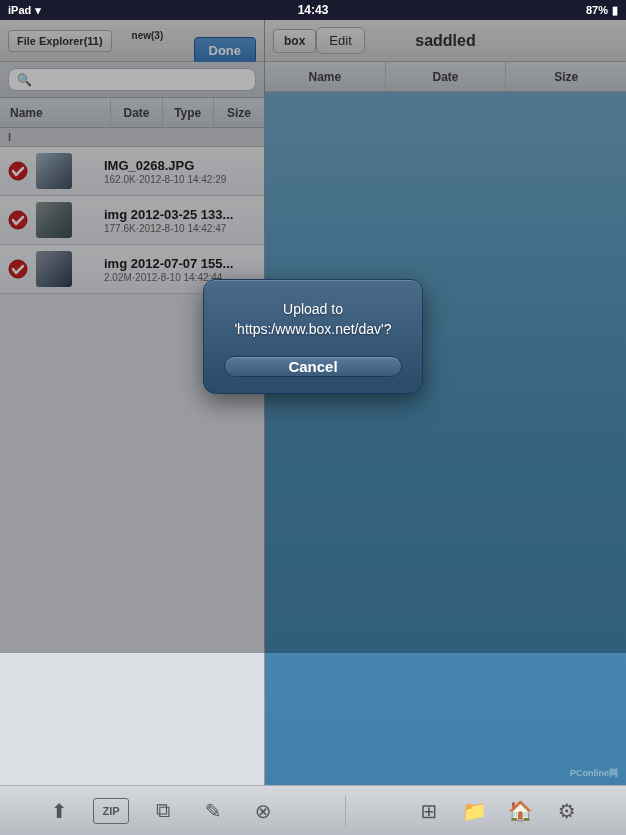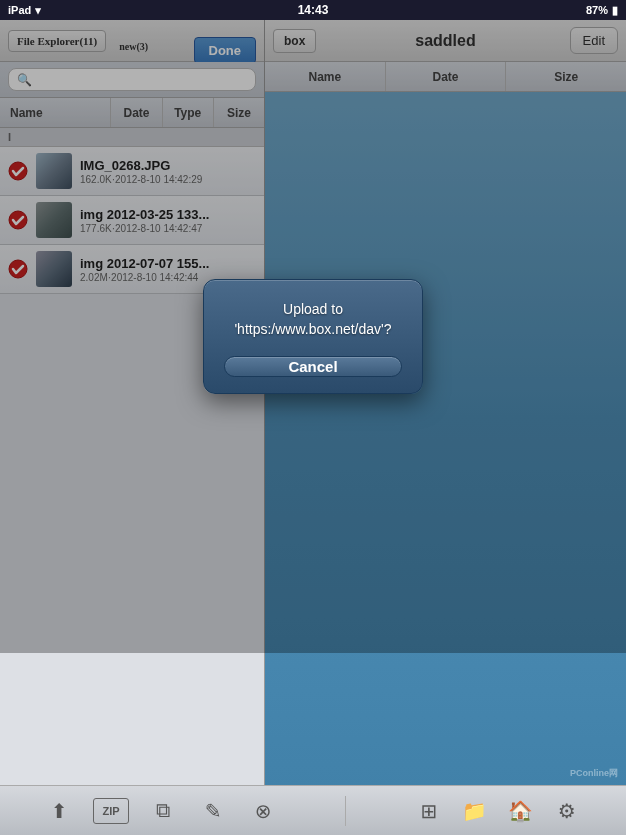--- a/index.html
+++ b/index.html
@@ -176,21 +176,21 @@
     }
     .file-thumb-inner {
       width: 100%;
       height: 100%;
       background: linear-gradient(to br, #8fafc8 0%, #6b8fa8 40%, #4a6e88 100%);
     }
     .thumb1 { background: linear-gradient(135deg, #a0b8c8 0%, #708090 50%, #405060 100%); }
     .thumb2 { background: linear-gradient(135deg, #909898 0%, #607070 50%, #405050 100%); }
     .thumb3 { background: linear-gradient(135deg, #9898a8 0%, #607080 50%, #304050 100%); }
 
-    .file-info { flex: 1; min-width: 0; }
+    .file-info { flex: 1; min-width: 0; margin-left: 24px; }
     .file-name {
       font-size: 13px;
       font-weight: 600;
       color: #222;
       white-space: nowrap;
       overflow: hidden;
       text-overflow: ellipsis;
     }
     .file-meta {
       font-size: 10px;
@@ -205,21 +205,20 @@
       background: linear-gradient(to bottom, #7ab0d0, #5090b8, #4080a8);
       display: flex;
       flex-direction: column;
     }
 
     .right-header {
       background: linear-gradient(to bottom, #e8e8e8, #d0d0d0);
       padding: 16px 8px;
       display: flex;
       align-items: center;
-      justify-content: space-between;
       height: 42px;
       border-bottom: 1px solid #aaa;
     }
     .box-tab {
       background: linear-gradient(to bottom, #f0f0f0, #d8d8d8);
       border: 1px solid #aaa;
       border-radius: 4px;
       padding: 4px 10px;
       font-size: 12px;
       color: #333;
@@ -384,21 +383,21 @@
     <span>87%</span>
     <span>▮</span>
   </div>
 </div>
 
 <div class="main-layout">
 
   <div class="left-panel">
 
     <div class="left-header">
-      <div style="display:flex;align-items:flex-end;gap:5px;font-family:Liberation Serif, serif;">
+      <div style="display:flex;align-items:flex-start;gap:12px;">
         <div class="file-explorer-tab">File Explorer(11)</div>
         <span class="new-badge">new(3)</span>
       </div>
       <button class="done-btn">Done</button>
     </div>
 
     <div class="search-bar">
       <div class="search-input-wrapper">
         <span class="search-icon-inner">🔍</span>
         <input class="search-input" type="text" placeholder="" style="">

